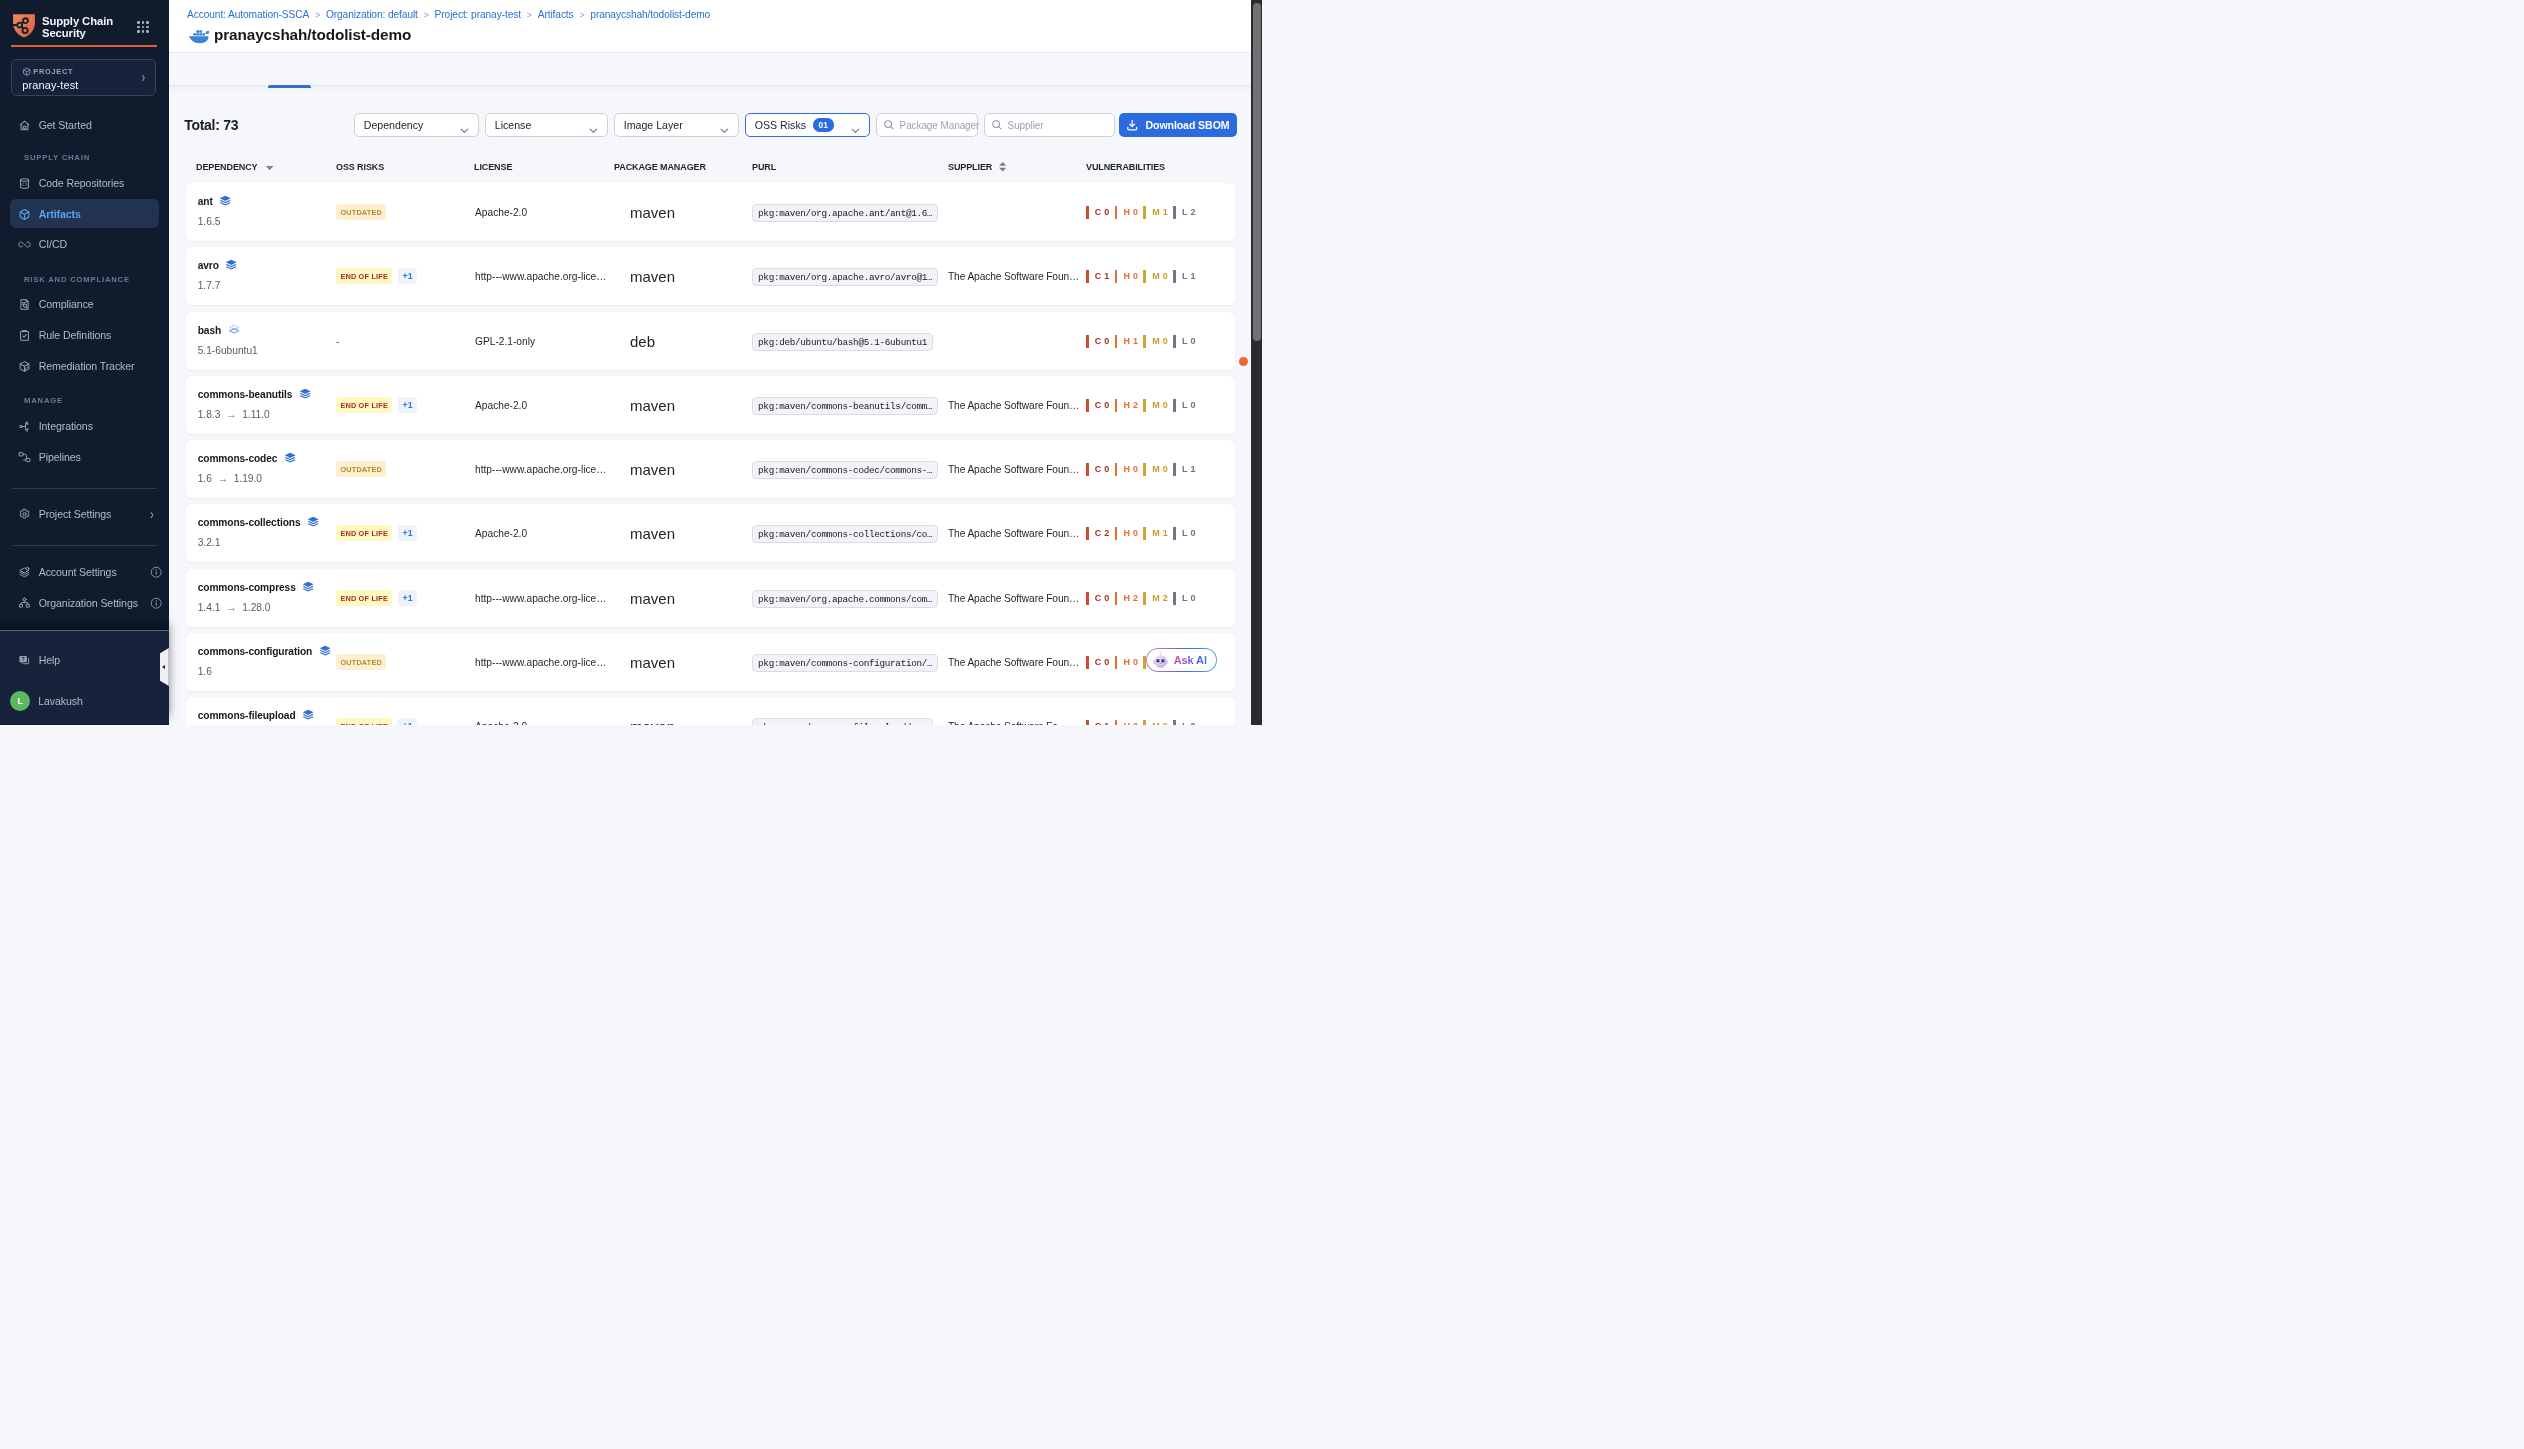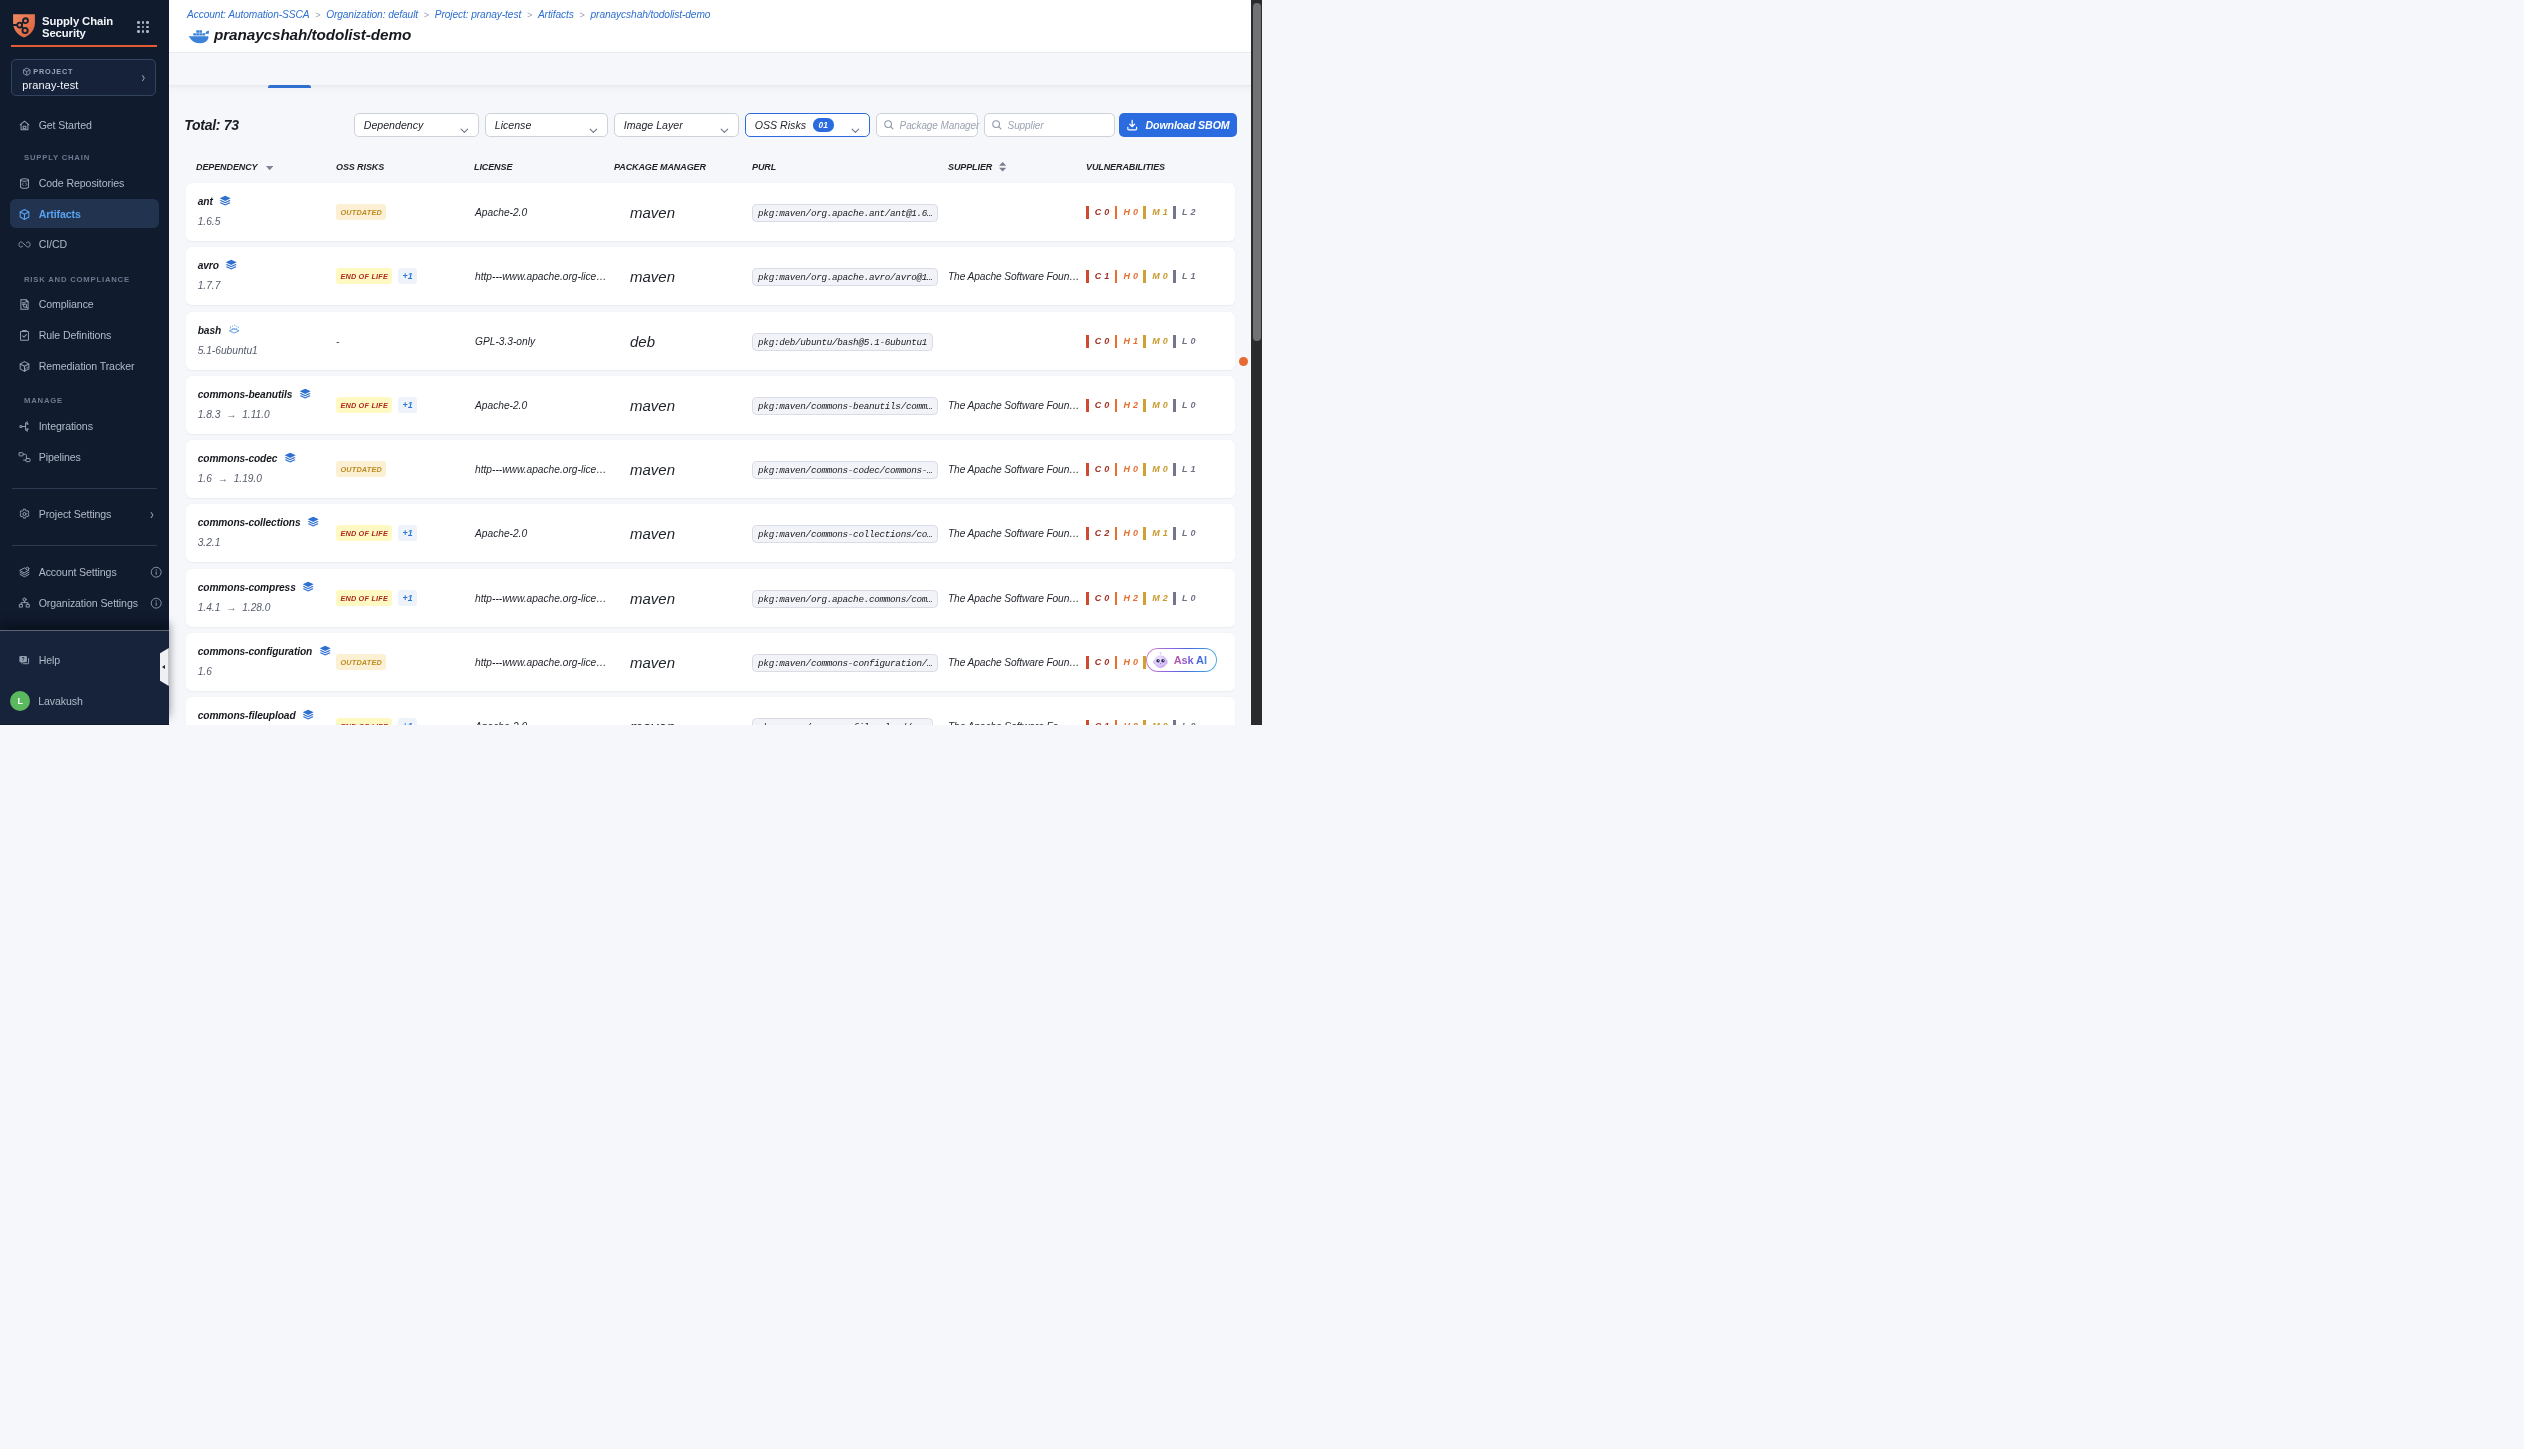--- a/index.html
+++ b/index.html
@@ -29,21 +29,21 @@
 #selitem { position:absolute; left:18px; top:214px; width:146px; height:0; display:flex; align-items:center; }
 #selitem .ntxt { color:#57a3f2; font-weight:bold; }
 #help { position:absolute; left:18px; top:660px; width:139px; height:0; display:flex; align-items:center; }
 #user { position:absolute; left:10.2px; top:701px; width:146px; height:0; display:flex; align-items:center; }
 #user .av { width:20px; height:20px; border-radius:50%; background:#5cb85f; color:#fff; font-size:9px; font-weight:bold; display:flex; align-items:center; justify-content:center; flex:none; }
 #user .ntxt { margin-left:8px; }
 #collapse { position:absolute; left:160px; top:648px; width:8.8px; height:38px; background:#eef0f4; clip-path:polygon(100% 0,100% 100%,0 86%,0 14%); z-index:6; display:flex; align-items:center; }
 #collapse:after { content:""; margin-left:1.5px; border-right:3.7px solid #1d2433; border-top:2.9px solid transparent; border-bottom:2.9px solid transparent; }
 
 
-#main { position:absolute; left:169px; top:0; width:1083px; height:725px;font-style:italic; }
+#main { position:absolute; left:169px; top:0; width:1083px; height:725px; }
 #topbar { position:absolute; left:0; top:0; width:100%; height:53px; background:#fff; border-bottom:0.7px solid #e9ebef; }
 #crumbs { position:absolute; left:18px; top:8.8px; font-size:10.2px; color:#2e6fd0; letter-spacing:-0.1px; }
 #crumbs .s { color:#98a1b0; margin:0 5.8px; font-size:9px; }
 #title { position:absolute; left:45px; top:26px; font-size:15.3px; font-weight:bold; color:#16191f; letter-spacing:-0.1px; }
 #dwhale { position:absolute; left:18.6px; top:28px; }
 #tabs { position:absolute; left:0; top:53px; width:100%; height:32px; background:#fff; }
 .tab { position:absolute; top:0; height:32px; display:flex; align-items:center; font-size:11.7px; color:#3c424d; letter-spacing:-0.1px; }
 #tabsbom { font-weight:bold; color:#1d2129; }
 #tabline { position:absolute; left:99px; top:85px; width:43px; height:2.9px; background:#2e6fd0; border-radius:2.2px 2.2px 0 0; z-index:3; }
 
@@ -445,21 +445,21 @@
               <path d="M8.5 1.6 15 4.7 8.5 7.8 2 4.7z" stroke="#3b82d8" stroke-width="1" fill="none" stroke-dasharray="1.6 1.6" stroke-linejoin="round"></path>
             </svg>
           </div>
           <div class="depver">
             <span class="ver">5.1-6ubuntu1</span>
           </div>
         </div>
   <div class="cell risks">
           <span class="dash">-</span>
         </div>
-  <div class="cell lic">GPL-3.3-only</div>
+  <div class="cell lic">GPL-2.1-only</div>
   <div class="cell pm">deb</div>
   <div class="cell purlc">
           <span class="purl">pkg:deb/ubuntu/bash@5.1-6ubuntu1</span>
         </div>
 
   <div class="cell vuln">
           <span class="vg">
             <span class="vbar" style="background:#cf4a31"></span>
             <span class="vtx" style="color:#a23122">C 0</span>
           </span>

